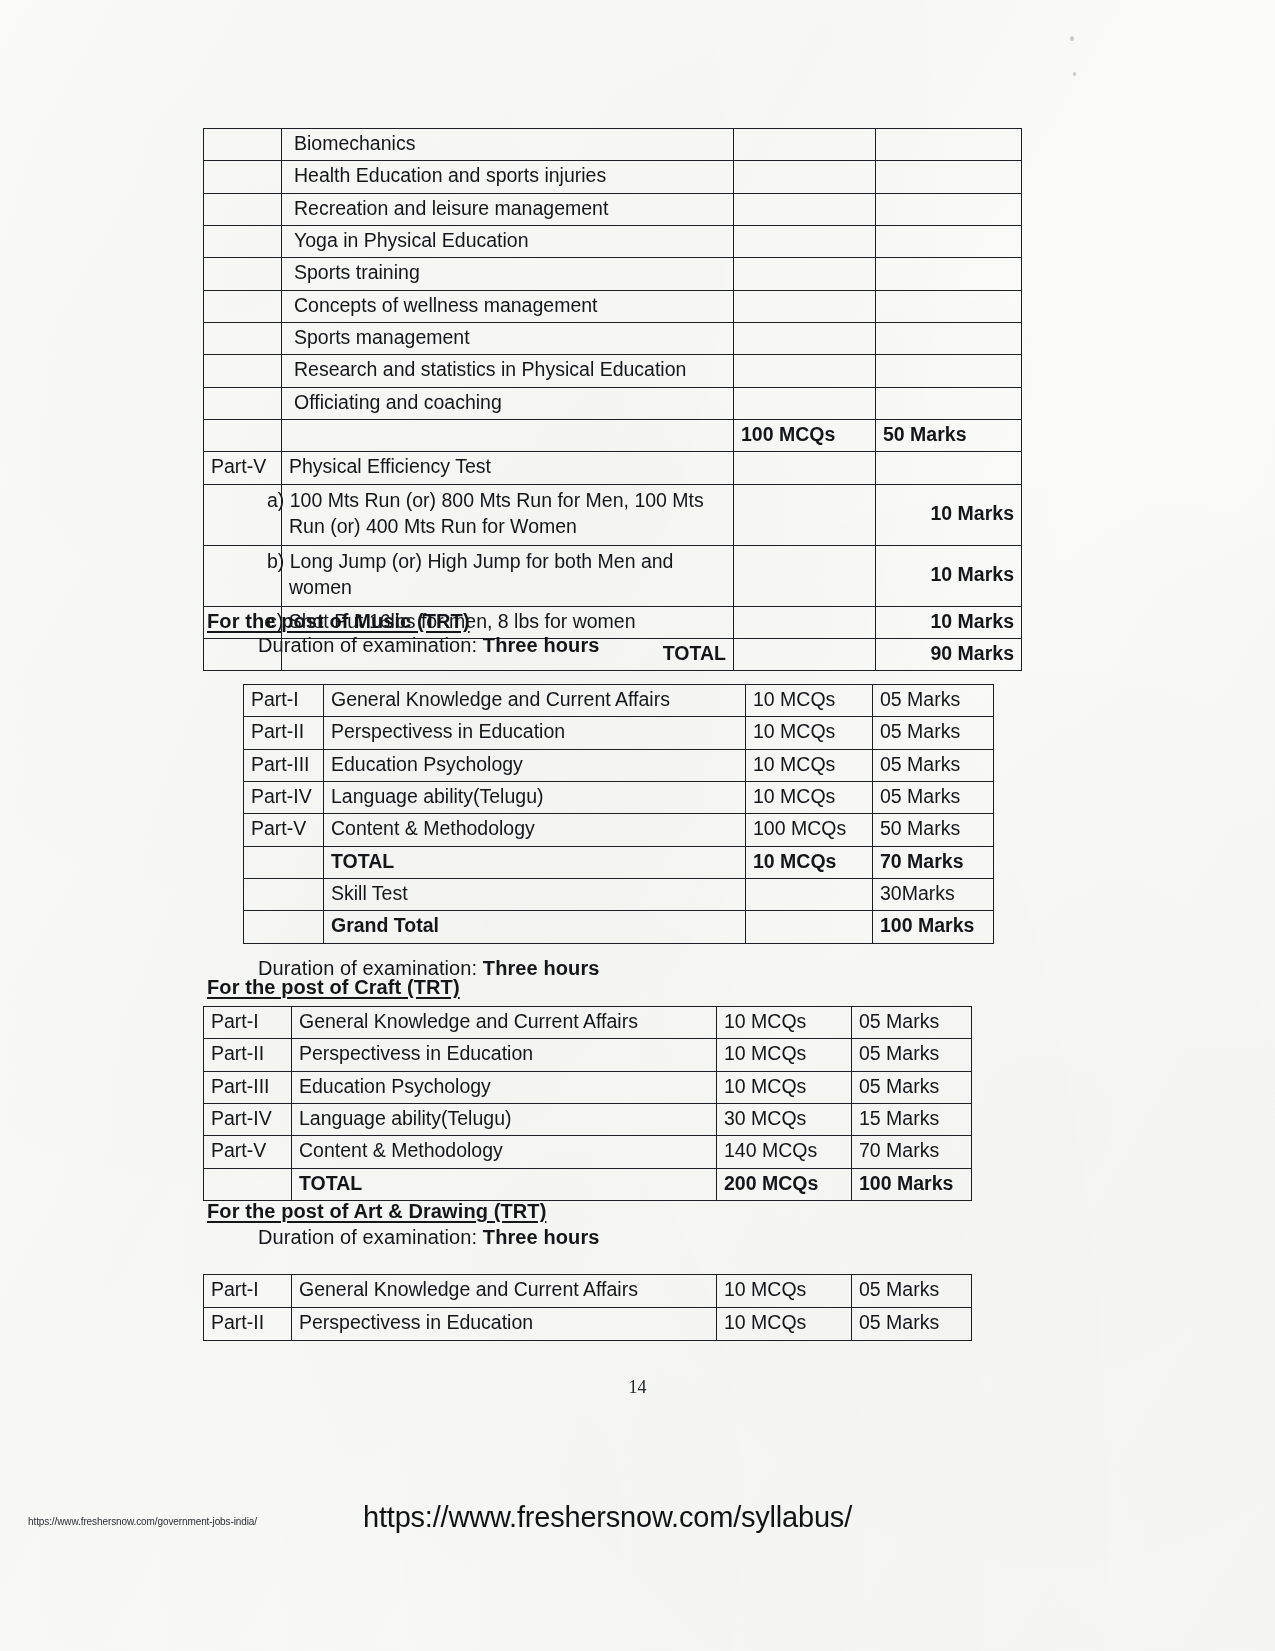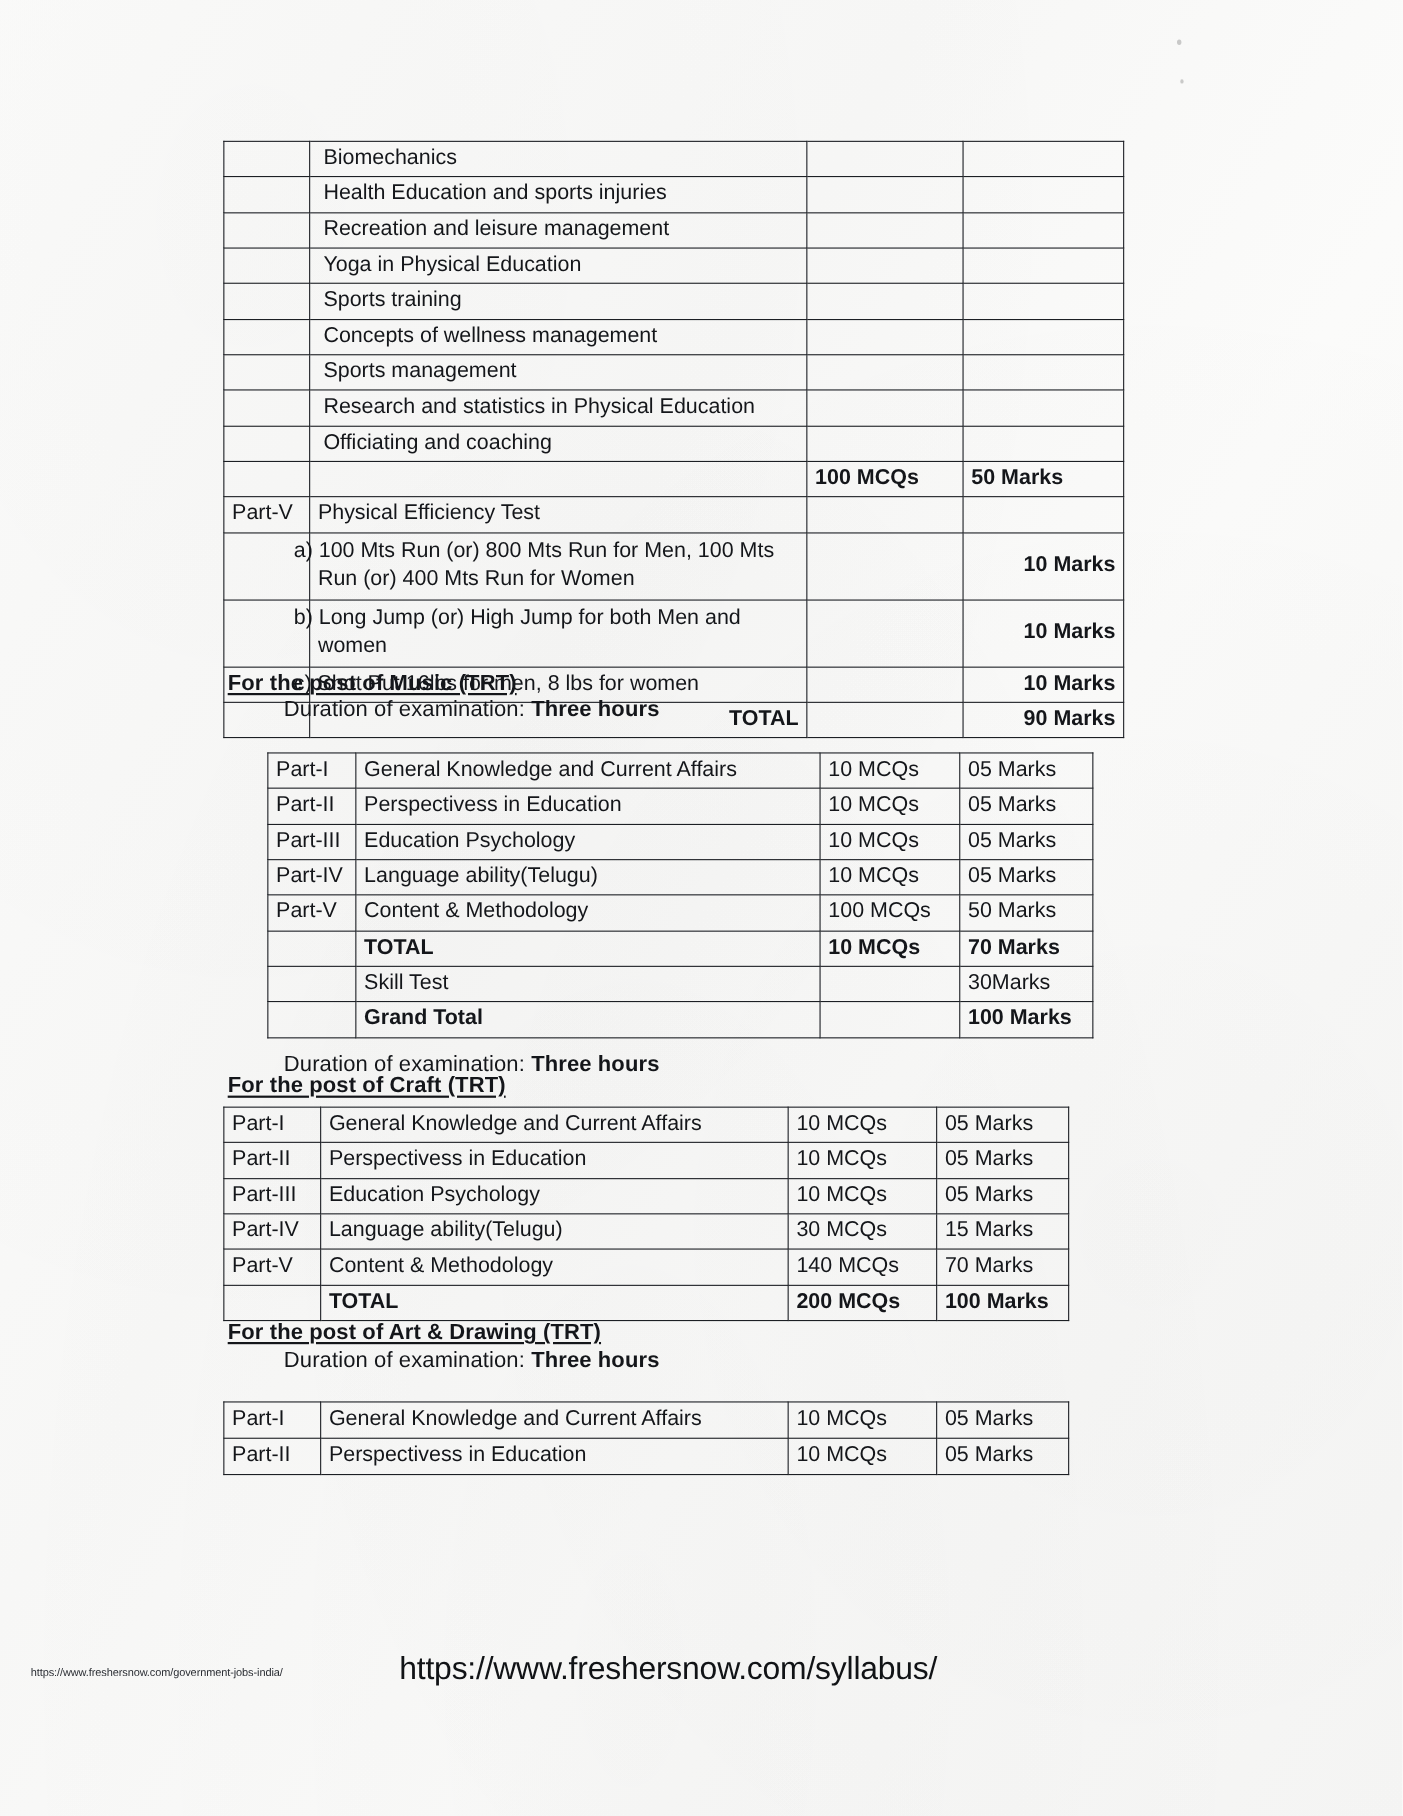--- a/index.html
+++ b/index.html
@@ -369,19 +369,20 @@
       </tr>
       <tr>
         <td>Part-II</td>
         <td>Perspectivess in Education</td>
         <td>10 MCQs</td>
         <td>05 Marks</td>
       </tr>
     </tbody>
   </table>
 
+  <div class="page-number">14</div>
 
   <div class="wm-small">https://www.freshersnow.com/government-jobs-india/</div>
   <div class="wm-big">https://www.freshersnow.com/syllabus/</div>
 
   <div class="speck" style="left:1070px;top:36px;width:4px;height:5px;"></div>
   <div class="speck" style="left:1073px;top:72px;width:3px;height:4px;"></div>
 </div>
 
 </body></html>

